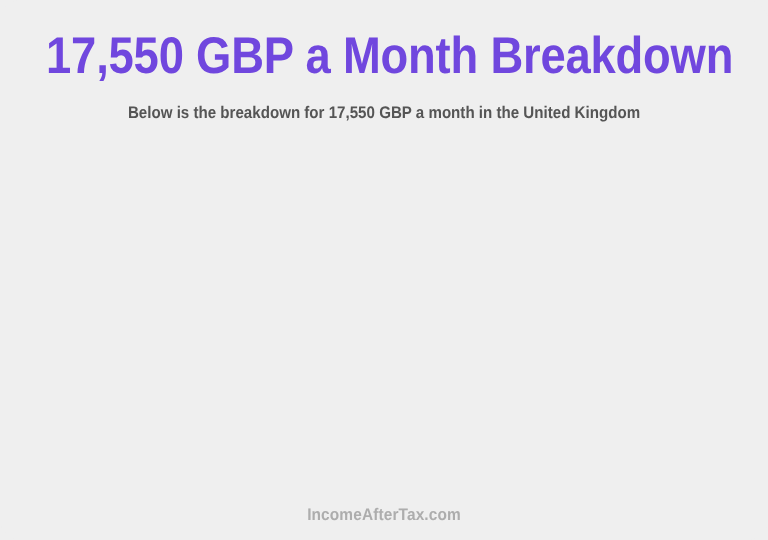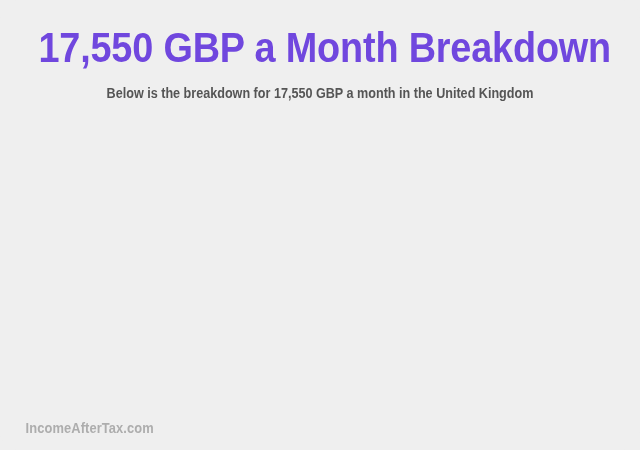--- a/index.html
+++ b/index.html
@@ -64,20 +64,21 @@
 
   
   .content-area {
     flex: 1 1 auto;
     width: 100%;
   }
 
   
   .footer {
     width: 100%;
+    text-align: center;
     padding-bottom: 13px;
   }
 
   .site-credit {
     margin: 0;
     color: #adadad;
     font-family: "Liberation Sans Narrow", "Liberation Sans", "DejaVu Sans Condensed", sans-serif;
     font-size: 14px;
     line-height: 17px;
     font-weight: bold;

